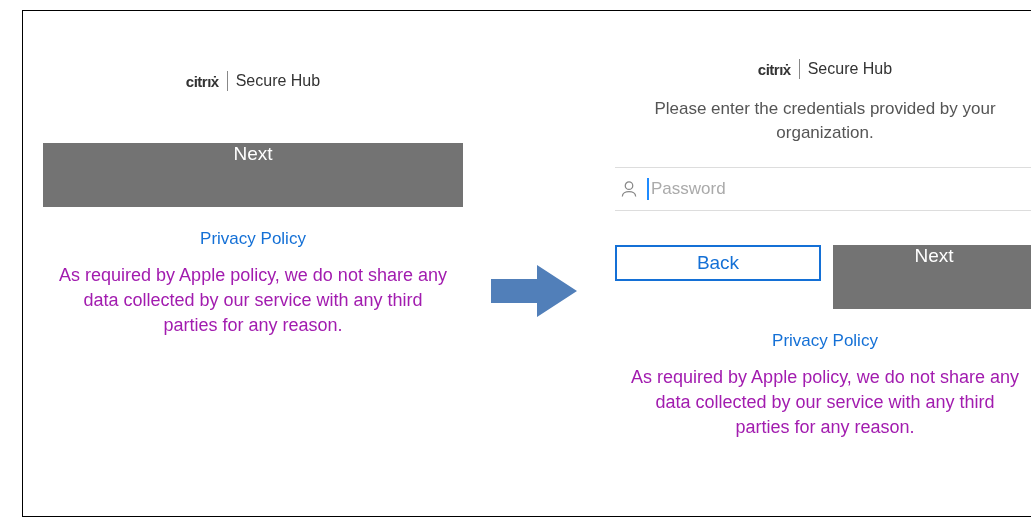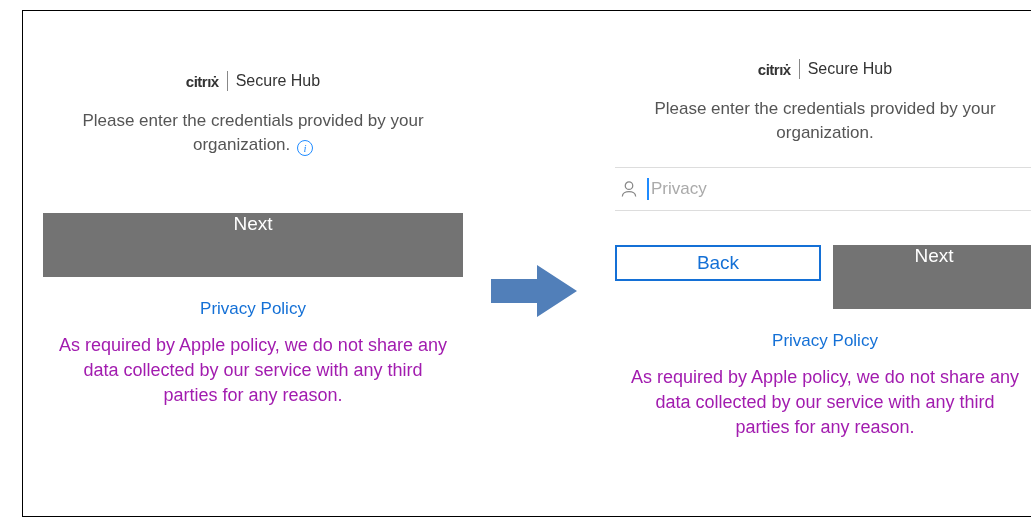--- a/index.html
+++ b/index.html
@@ -146,24 +146,20 @@
 <body>
 
 <div class="frame">
 
   <div class="panel panel-left">
     <div class="brand">
       <span class="citrix">citrıẋ</span>
       <span class="divider"></span>
       <span>Secure Hub</span>
     </div>
-    <div class="instruction">
-      <span>Please enter the credentials provided by your organization.</span>
-      <span class="info-icon">i</span>
-    </div>
     <div class="spacer-lg"></div>
     <div class="btn-primary">
       <span>Next</span>
     </div>
     <div class="spacer-md"></div>
     <span class="link">Privacy Policy</span>
     <div class="spacer-sm"></div>
     <div class="legal">As required by Apple policy, we do not share any data collected by our service with any third parties for any reason.</div>
   </div>
 
@@ -182,21 +178,21 @@
     <div class="instruction">Please enter the credentials provided by your organization.</div>
 
     <div class="field-row" style="border-top:1px solid #ddd;">
       <span class="icon-slot">
         <svg width="20" height="20" viewBox="0 0 24 24" fill="none" stroke="currentColor" stroke-width="1.5">
           <circle cx="12" cy="8" r="4.5"></circle>
           <path d="M4 21c0-4 4-6 8-6s8 2 8 6"></path>
         </svg>
       </span>
       <span class="cursor"></span>
-      <span class="placeholder">Privacy</span>
+      <span class="placeholder">Password</span>
     </div>
 
     <div class="spacer-lg"></div>
     <div class="btn-row">
       <div class="btn-outline">
         <span>Back</span>
       </div>
       <div class="btn-primary" style="flex:1;">
         <span>Next</span>
       </div>

